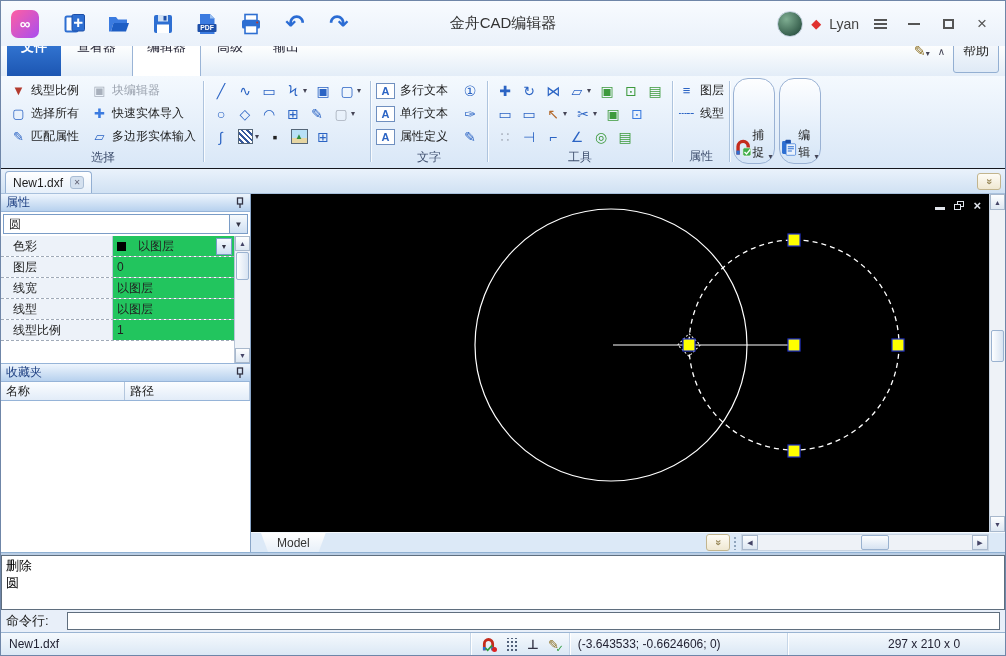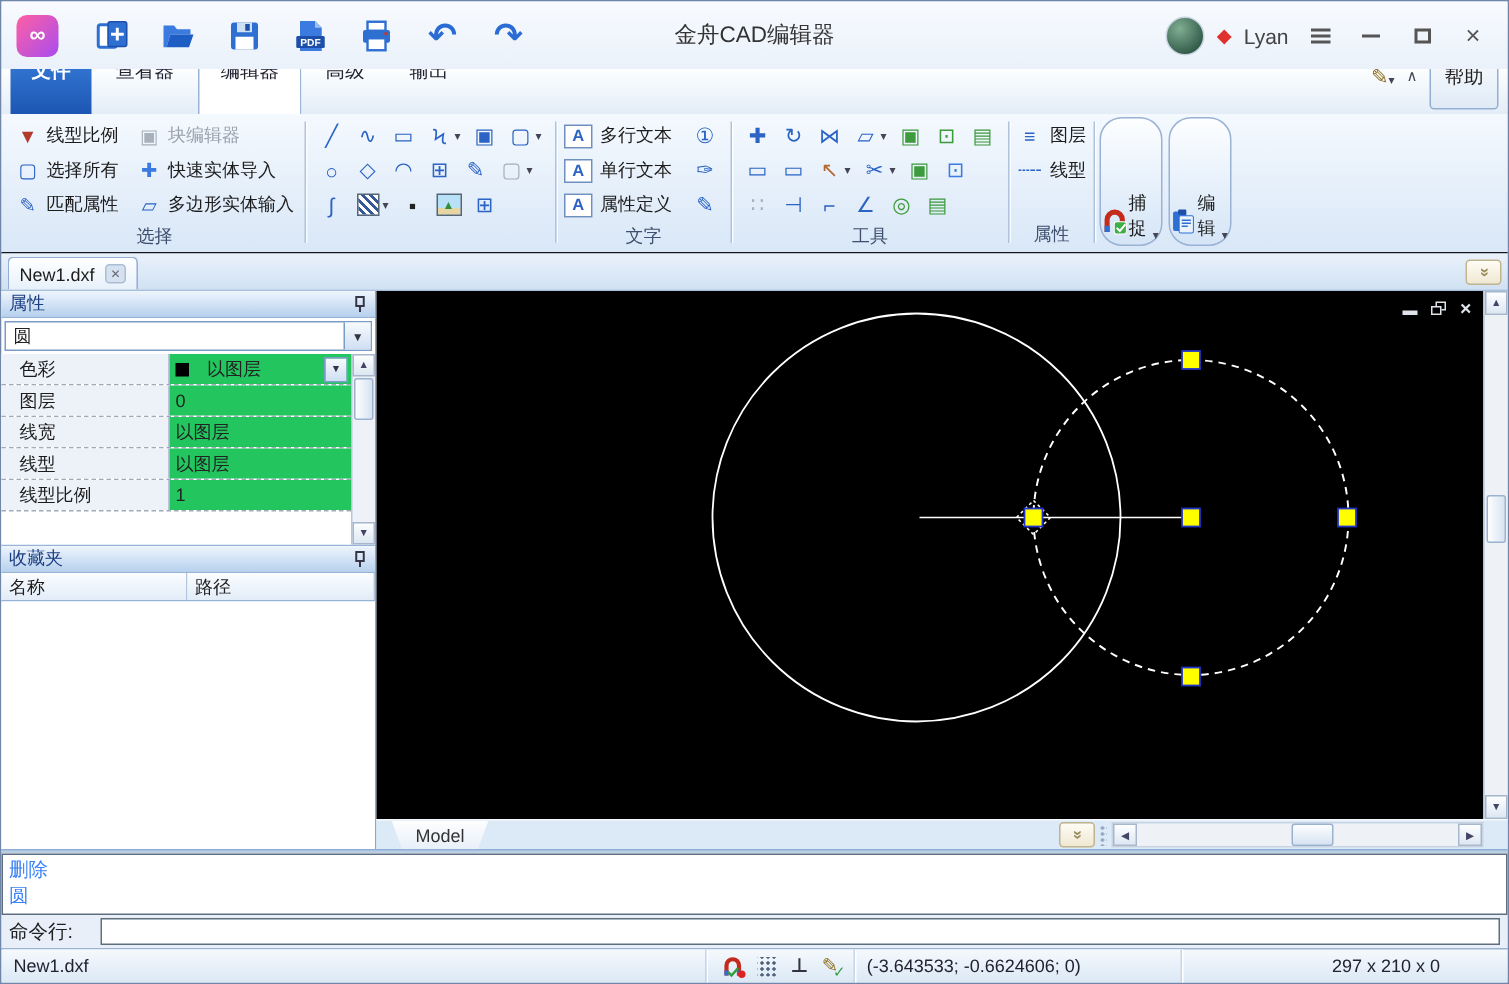--- a/index.html
+++ b/index.html
@@ -111,21 +111,21 @@
 .strip-spacer{flex:1}
 .gripper{width:5px;height:14px;margin:0 3px;background-image:radial-gradient(#8fa4bc 1px,transparent 1.2px);background-size:4px 4px}
 .hscroll{width:248px;height:17px;display:flex;background:#eef2f7;border:1px solid #c8d4e2}
 .hscroll .sb-btn{width:16px;height:100%}
 .htrack{flex:1;position:relative}
 .hthumb{position:absolute;top:0;bottom:0;left:103px;width:28px;border:1px solid #9ab2d0;background:linear-gradient(#fdfeff,#d7e3f2);border-radius:2px}
 .corner{width:16px;height:20px}
 
 .splitter{height:3px;background:#b9cde4;border-top:1px solid #8fb0d2;flex:0 0 auto}
 .cmdhead{height:18px;background:linear-gradient(#eef5fd,#b7d1ee);border-bottom:1px solid #96b4d8;display:flex;align-items:center;padding:0 6px;color:#1c3e80;flex:0 0 auto}
-.cmdhist{height:41px;border:1px solid #5f6e7e;background:#fff;padding:1px 4px;font-size:13px;line-height:17px;color:#3b82f6;overflow:hidden;flex:0 0 auto}
+.cmdhist{height:55px;border:1px solid #5f6e7e;background:#fff;padding:1px 4px;font-size:13px;line-height:17px;color:#000000;overflow:hidden;flex:0 0 auto}
 .cmdrow{height:22px;background:#e8eff9;display:flex;align-items:center;padding:0 5px;gap:18px;font-size:13px;flex:0 0 auto}
 .cmdrow input{flex:1;height:18px;border:1px solid #5f6e7e;background:#fff;font-size:13px;padding:0 3px;font-family:inherit;outline:none}
 
 .statusbar{height:23px;background:linear-gradient(#f5f9fd,#dbe8f5);border-top:1px solid #9ab4d2;display:flex;align-items:center;font-size:12px;color:#223;flex:0 0 auto}
 .scell{height:100%;display:flex;align-items:center;padding:0 8px;border-right:1px solid #c6d6e8;box-shadow:1px 0 0 #fff}
 .scell.file{width:470px}
 .scell.icons{gap:9px;padding:0 10px}
 .scell.coords{width:218px}
 .scell.spacer{flex:1;border-right:none;box-shadow:none}
 .scell.dims{width:125px;border-right:none;box-shadow:none}

